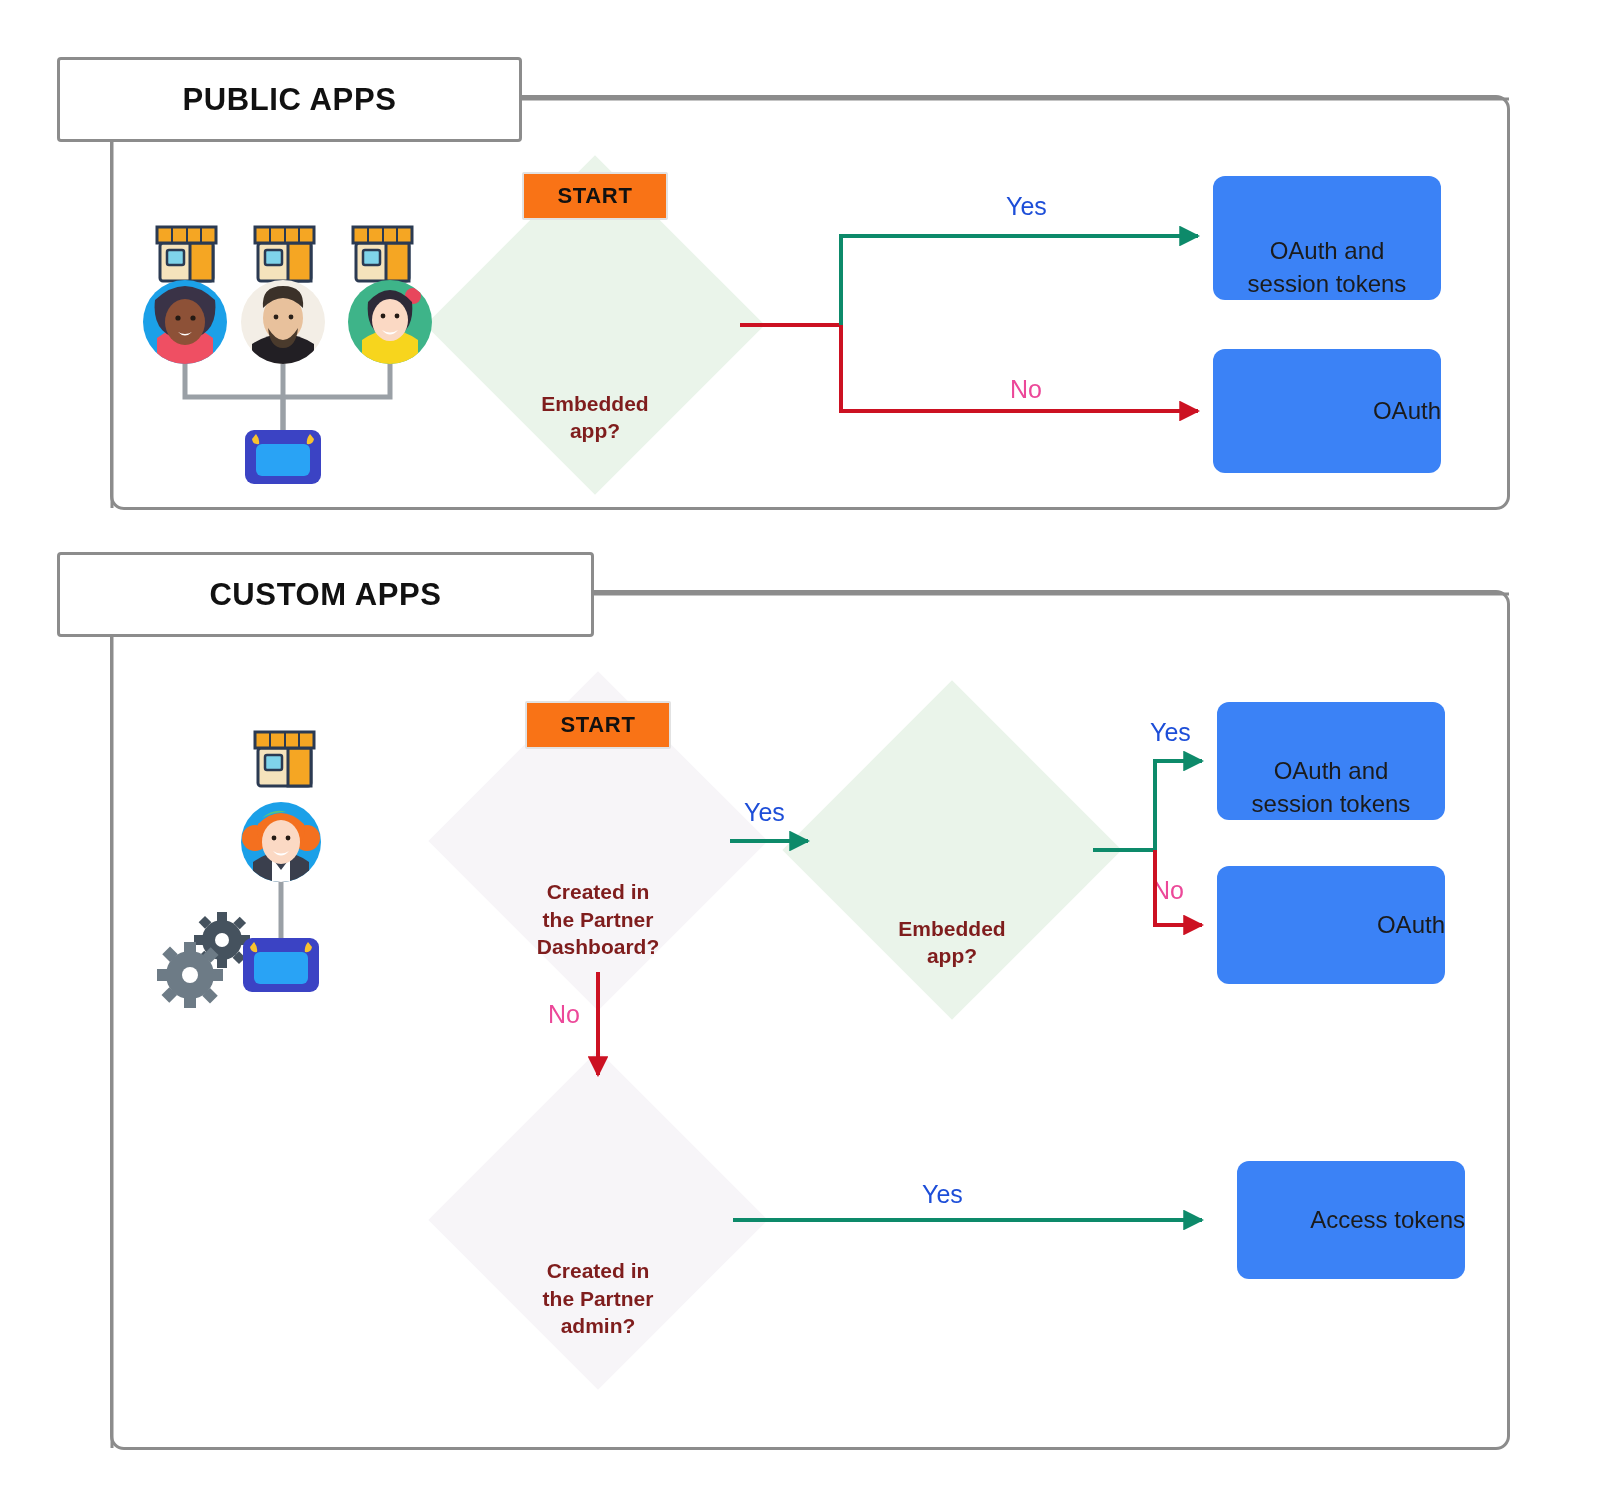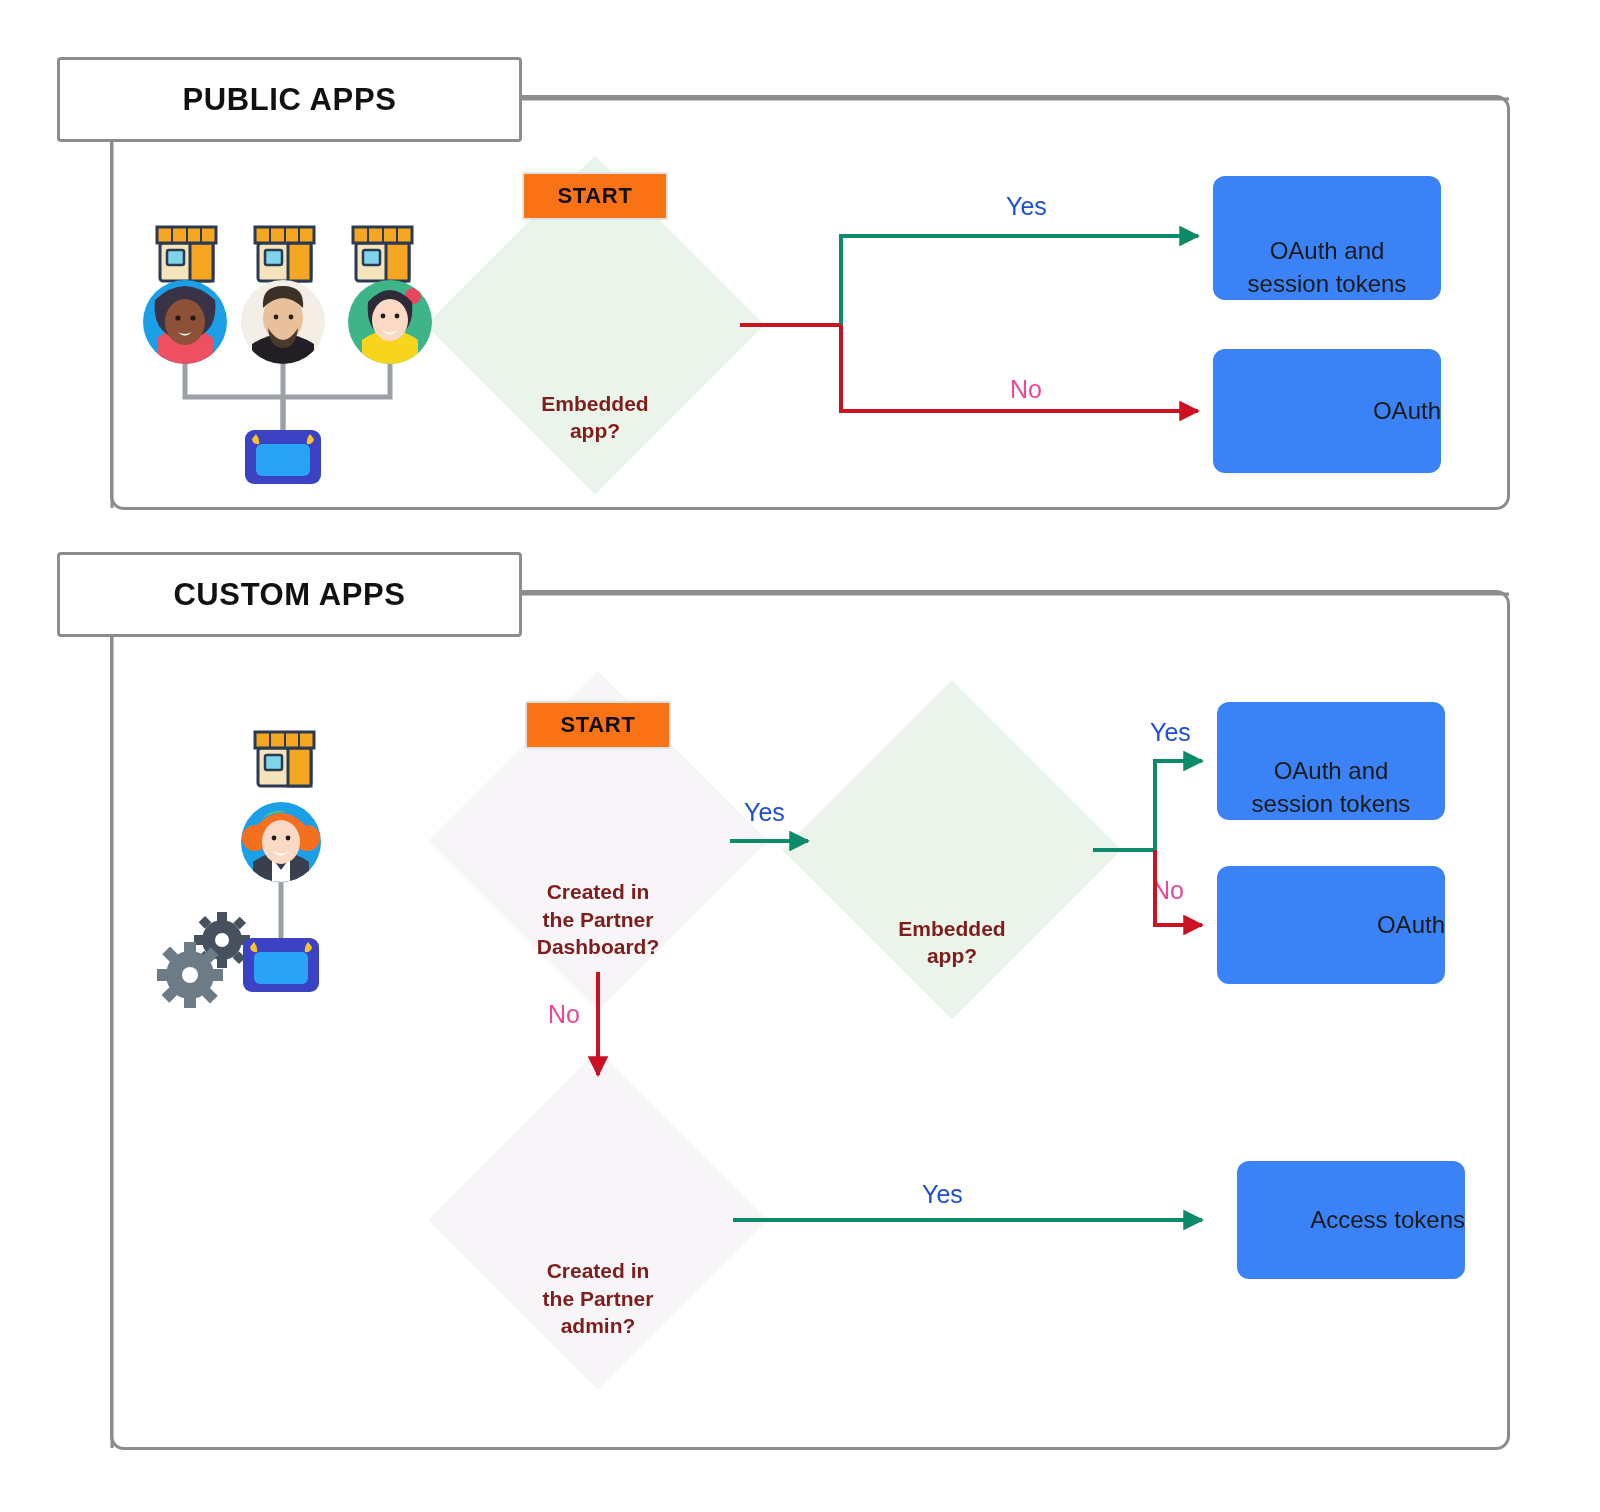--- a/index.html
+++ b/index.html
@@ -141,21 +141,21 @@
     <div>session tokens</div>
   </div>
   <div class="outcome-box" style="left:1213px; top:349px; width:228px; height:124px;">
     <div>OAuth</div>
   </div>
 
   <div class="edge-label yes" style="left:1006px; top:192px;">Yes</div>
   <div class="edge-label no" style="left:1010px; top:375px;">No</div>
 
   <div class="section-frame" style="left:110px; top:590px; width:1400px; height:860px;"></div>
-  <div class="section-tab" style="left:57px; top:552px; width:465px; height:85px;">
+  <div class="section-tab" style="left:57px; top:552px; width:537px; height:85px;">
     <span>CUSTOM APPS</span>
   </div>
 
   <div class="start-badge" style="left:525px; top:701px; width:146px; height:48px;">
     <span>START</span>
   </div>
 
   <div class="diamond grey" style="left:478px; top:721px; width:240px; height:240px;"></div>
   <div class="diamond-label" style="left:468px; top:721px; width:260px; height:240px; flex-direction:column;">
     <div>Created in</div>

